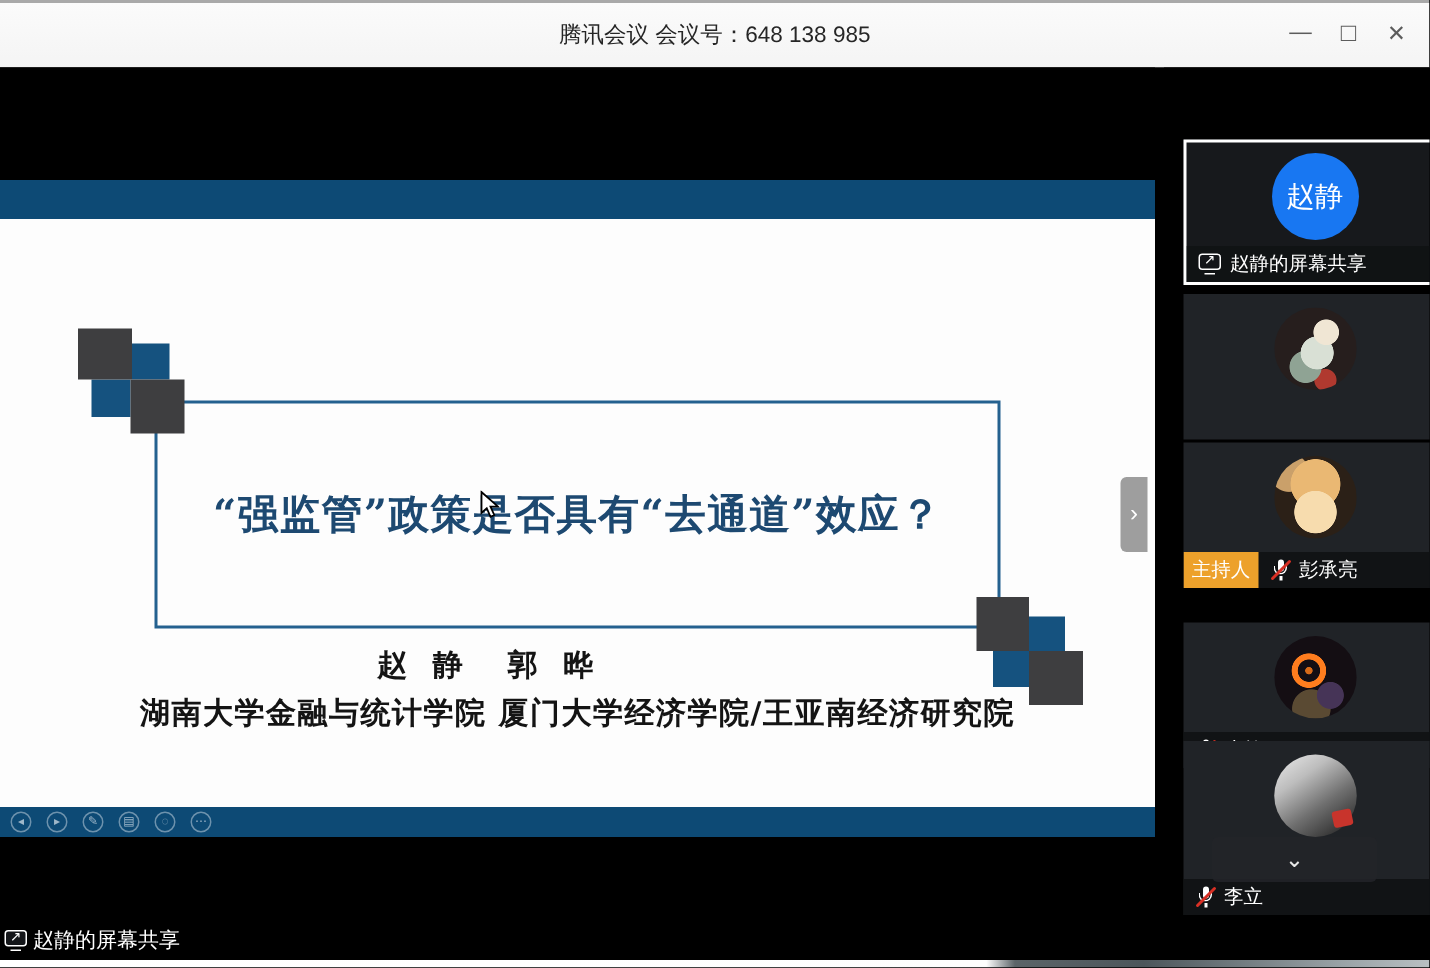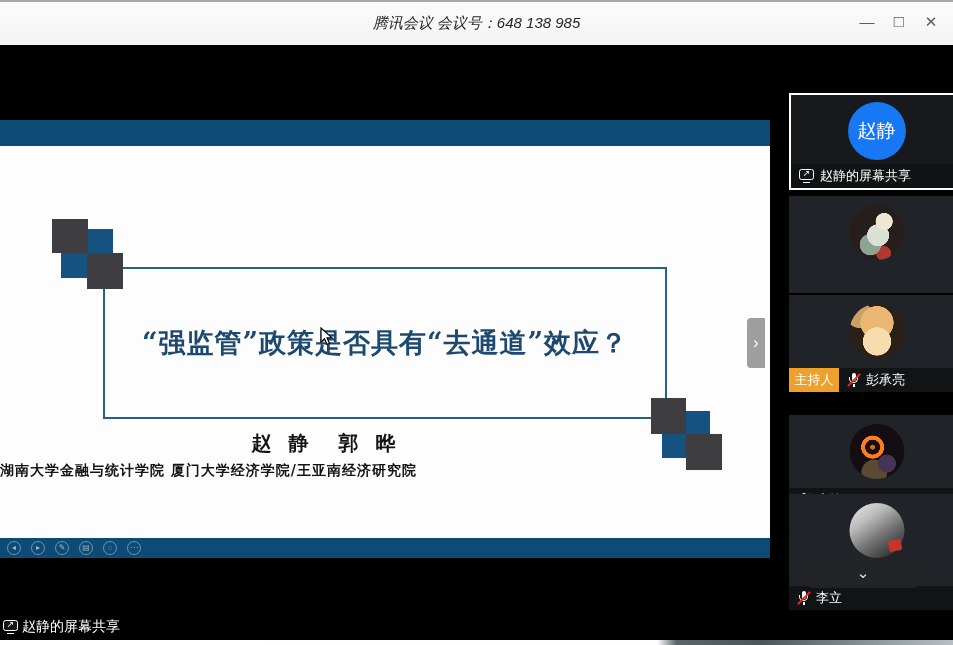--- a/index.html
+++ b/index.html
@@ -8,21 +8,21 @@
     position:relative; overflow:hidden; background:#000;
     font-family:"Liberation Sans","DejaVu Sans",sans-serif;
     -webkit-font-smoothing:antialiased;
   }
   
   .top-edge { position:absolute; top:0; left:0; width:953px; height:2px; background:#a9a9a9; }
   .titlebar {
     position:absolute; top:2px; left:0; width:953px; height:43px;
     background:linear-gradient(#fbfbfb,#f4f4f4);
     display:flex; align-items:center; justify-content:center;
-    font-size:15px; color:#262626;font-style:italic;
+    font-size:15px; color:#262626;
   }
   .win-controls { position:absolute; right:6px; top:0; height:43px; display:flex; align-items:center; }
   .win-btn {
     width:32px; height:43px; display:flex; align-items:center; justify-content:center;
     color:#5c5c5c; font-size:15px; cursor:default;
   }
   .win-btn.maxi { font-size:17px; }
   .win-btn.close { font-size:15px; }
   
   .main { position:absolute; top:45px; left:0; width:953px; height:600px; background:#000; }
@@ -48,23 +48,23 @@
   .slide-title {
     font-family:"DejaVu Serif","Liberation Serif",serif;
     font-size:27px; font-weight:700; color:#1d4971; letter-spacing:1px; white-space:nowrap;
   }
   .authors {
     position:absolute; left:0; top:284px; width:652px; text-align:center;
     font-family:"DejaVu Serif","Liberation Serif",serif;
     font-size:20px; font-weight:600; color:#141414; letter-spacing:5px;
   }
   .affiliation {
-    position:absolute; left:0; top:316px; width:770px; 
+    position:absolute; left:0; top:316px; width:770px; text-align:center;
     font-family:"DejaVu Serif","Liberation Serif",serif;
-    font-size:14px; font-weight:600; color:#141414; letter-spacing:1px;
+    font-size:20px; font-weight:600; color:#141414; letter-spacing:1px;
   }
   .cursor { position:absolute; left:320px; top:181px; width:13px; height:19px; }
   
   .ppt-toolbar {
     position:absolute; left:0; top:493px; width:770px; height:20px; background:#0d4a75;
     display:flex; align-items:center; padding-left:7px; gap:10px;
   }
   .tool-icon {
     width:14px; height:14px; border:1px solid rgba(190,206,218,0.55); border-radius:50%;
     color:rgba(195,210,222,0.8); font-size:8px; line-height:12px; text-align:center; cursor:default;

